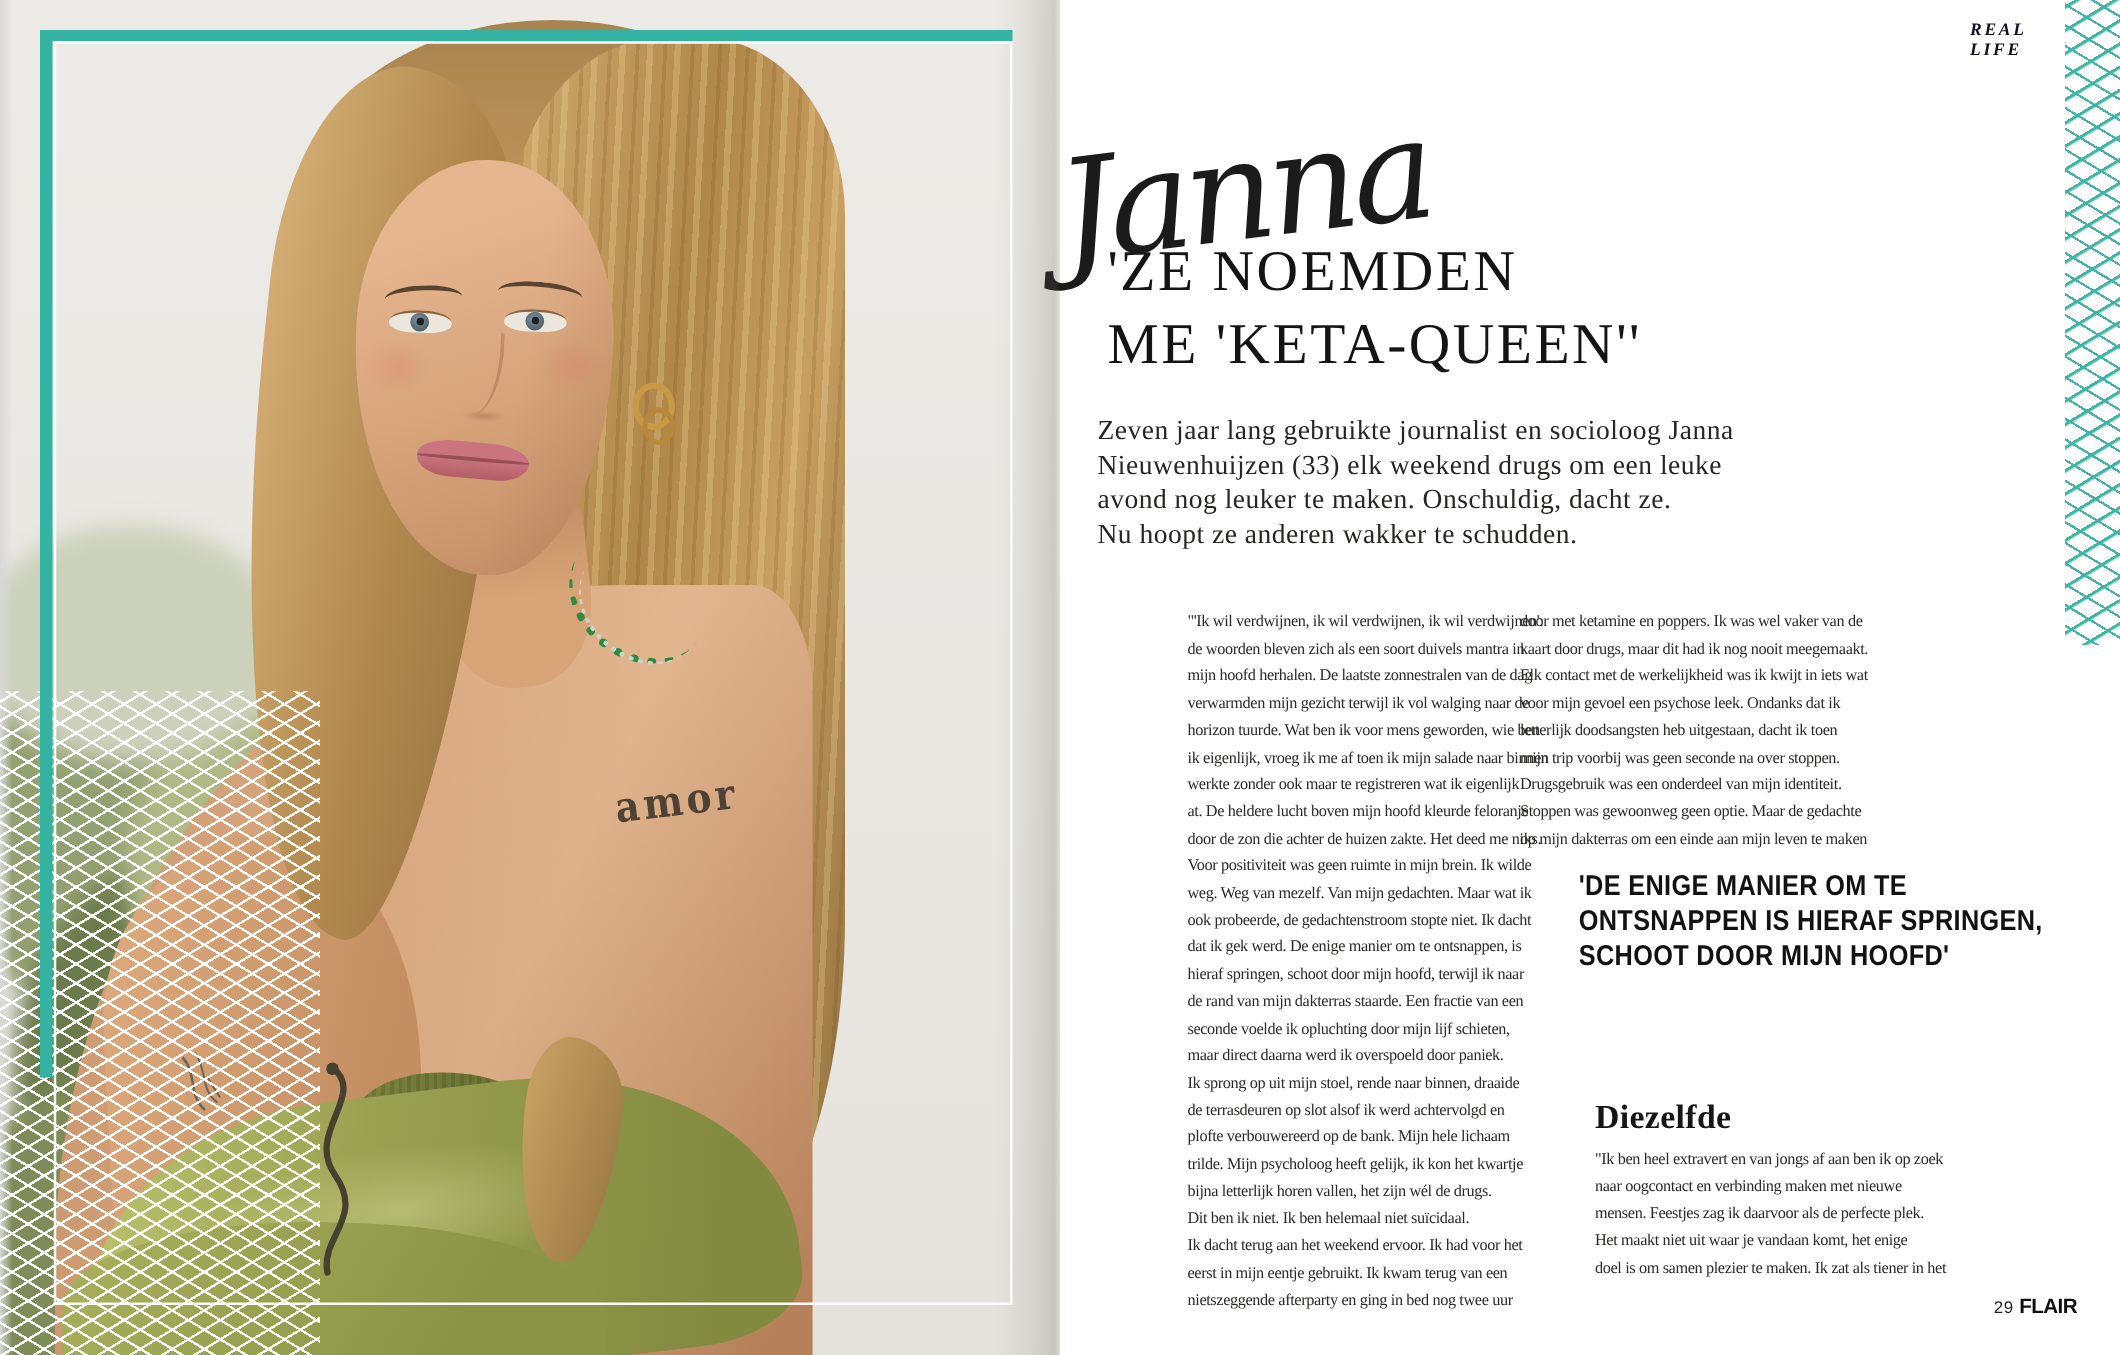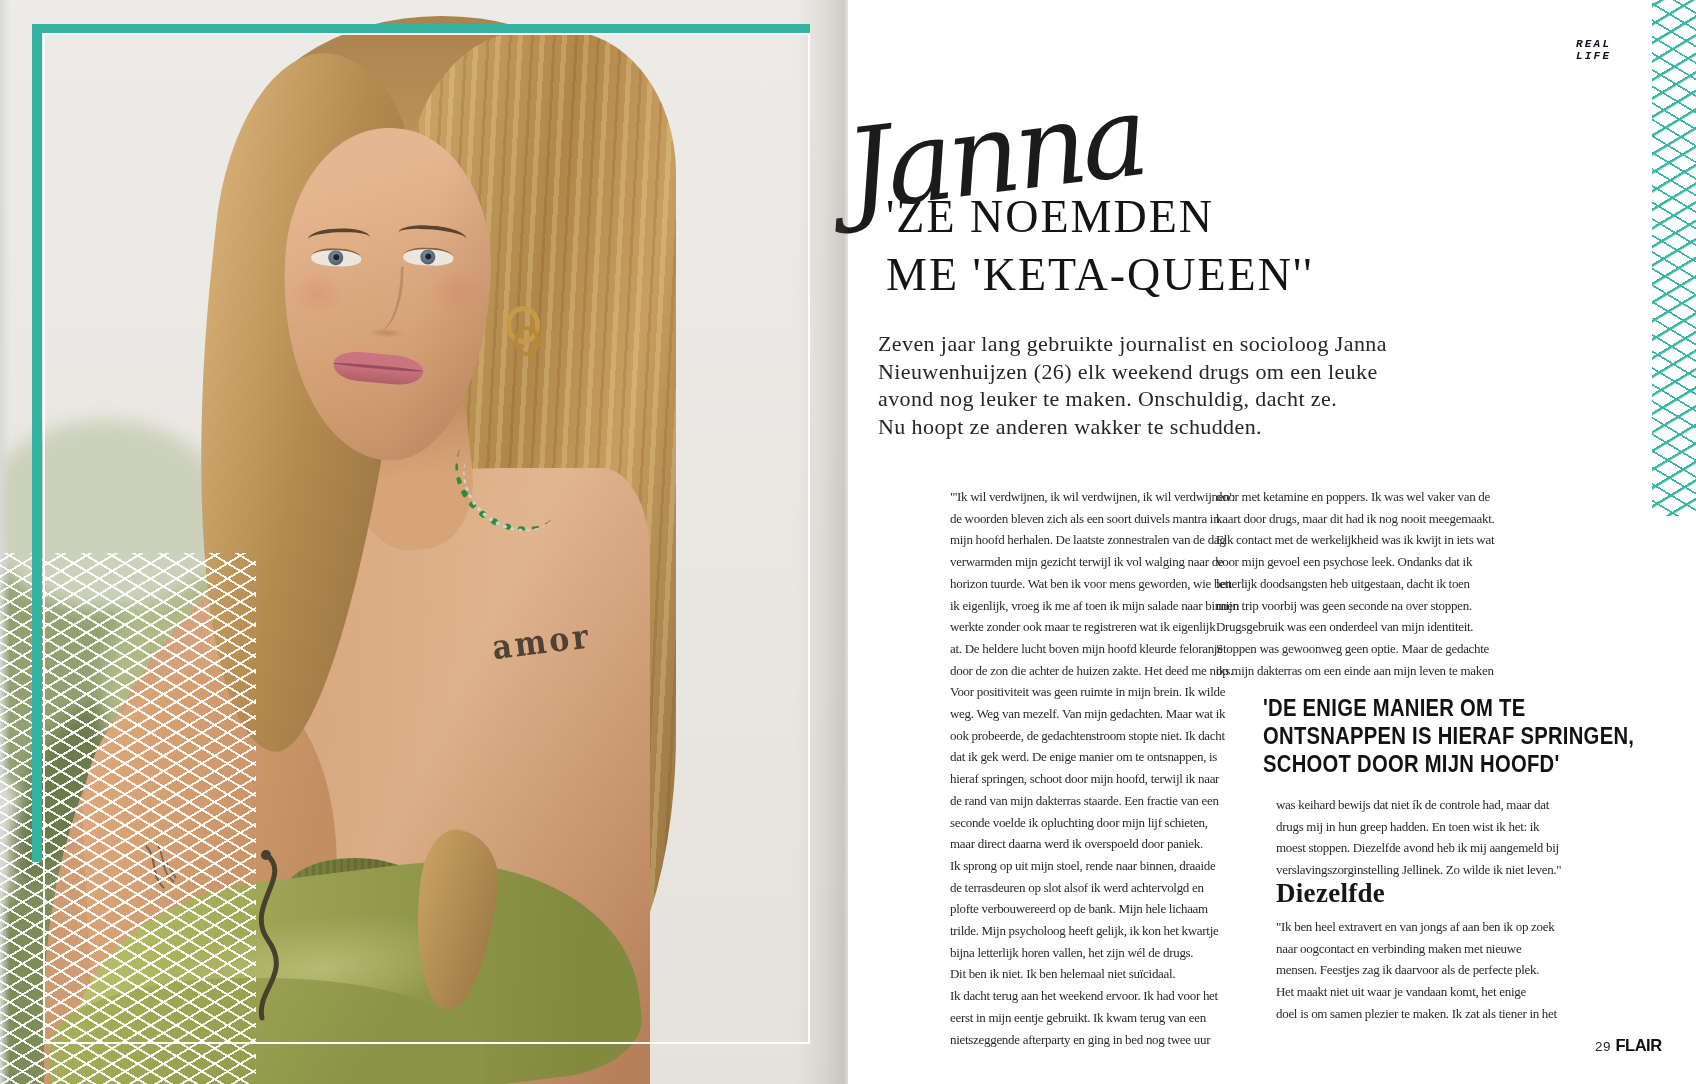--- a/index.html
+++ b/index.html
@@ -116,22 +116,22 @@
       repeating-linear-gradient(31deg,rgba(0,0,0,0) 0 12.5px,#3cb6a4 12.5px 14.2px),
       repeating-linear-gradient(-31deg,rgba(0,0,0,0) 0 12.5px,#3cb6a4 14.2px 15.9px);}
 
   
   .frame-teal-top{left:32px;top:24px;width:778px;height:9px;background:#35b3a2;z-index:9;}
   .frame-teal-left{left:32px;top:24px;width:10px;height:838px;background:#35b3a2;z-index:9;}
   .frame-white{left:43px;top:33px;width:763px;height:1007px;border:2px solid rgba(255,255,255,.96);z-index:9;}
 
   
   .page-right{left:848px;top:0;width:848px;height:1084px;background:#ffffff;}
-  .real-life{left:1576px;top:38px;width:70px;font-family:Liberation Mono, monospace;
-    font-size:11px;font-weight:900;font-style:italic;letter-spacing:2.2px;color:#10101e;}
+  .real-life{left:1576px;top:17px;width:70px;font-family:Liberation Serif, serif;
+    font-size:14px;font-weight:900;font-style:italic;letter-spacing:2.2px;color:#10101e;}
   .script-name{left:846px;top:88px;font-family:"DejaVu Serif",serif;font-style:italic;
     font-size:112px;color:#1b1b1b;transform:rotate(-7deg);letter-spacing:-5px;z-index:3;}
   .headline{left:886px;top:188px;font-family:"Liberation Serif",serif;font-weight:400;
     font-size:46px;line-height:58px;letter-spacing:2px;color:#141414;white-space:pre;}
   .intro{left:878px;top:330px;font-family:"Liberation Serif",serif;font-size:22px;
     line-height:27.5px;letter-spacing:.4px;color:#262624;white-space:pre;}
   .bodycol{font-family:"Liberation Serif",serif;font-size:13px;line-height:21.7px;
     letter-spacing:-.3px;color:#2a2a28;white-space:pre;}
   .col1{left:950px;top:486px;}
   .col2a{left:1216px;top:486px;}
@@ -230,21 +230,21 @@
   <div class="abs page-right"></div>
 
   <div class="abs hatch-right"></div>
   <div class="abs real-life">REAL LIFE</div>
 
   <div class="abs script-name">Janna</div>
   <h1 class="abs headline" style="margin:0;font-weight:400;">'ZE NOEMDEN
 ME 'KETA-QUEEN''</h1>
 
   <p class="abs intro" style="margin:0;">Zeven jaar lang gebruikte journalist en socioloog Janna
-Nieuwenhuijzen (26) elk weekend drugs om een leuke
+Nieuwenhuijzen (33) elk weekend drugs om een leuke
 avond nog leuker te maken. Onschuldig, dacht ze.
 Nu hoopt ze anderen wakker te schudden.</p>
 
   <div class="abs bodycol col1">"'Ik wil verdwijnen, ik wil verdwijnen, ik wil verdwijnen':
 de woorden bleven zich als een soort duivels mantra in
 mijn hoofd herhalen. De laatste zonnestralen van de dag
 verwarmden mijn gezicht terwijl ik vol walging naar de
 horizon tuurde. Wat ben ik voor mens geworden, wie ben
 ik eigenlijk, vroeg ik me af toen ik mijn salade naar binnen
 werkte zonder ook maar te registreren wat ik eigenlijk
@@ -274,24 +274,20 @@
 letterlijk doodsangsten heb uitgestaan, dacht ik toen
 mijn trip voorbij was geen seconde na over stoppen.
 Drugsgebruik was een onderdeel van mijn identiteit.
 Stoppen was gewoonweg geen optie. Maar de gedachte
 op mijn dakterras om een einde aan mijn leven te maken</div>
 
   <div class="abs pullquote">'DE ENIGE MANIER OM TE
 ONTSNAPPEN IS HIERAF SPRINGEN,
 SCHOOT DOOR MIJN HOOFD'</div>
 
-  <div class="abs bodycol col2b">was keihard bewijs dat niet ík de controle had, maar dat
-drugs mij in hun greep hadden. En toen wist ik het: ik
-moest stoppen. Diezelfde avond heb ik mij aangemeld bij
-verslavingszorginstelling Jellinek. Zo wilde ik niet leven."</div>
   <h2 class="abs subhead" style="margin:0;">Diezelfde</h2>
   <div class="abs bodycol col2c">"Ik ben heel extravert en van jongs af aan ben ik op zoek
 naar oogcontact en verbinding maken met nieuwe
 mensen. Feestjes zag ik daarvoor als de perfecte plek.
 Het maakt niet uit waar je vandaan komt, het enige
 doel is om samen plezier te maken. Ik zat als tiener in het</div>
 
   <div class="abs footer">
     <span class="pageno">29</span>
     <span class="logo">FLAIR</span>

